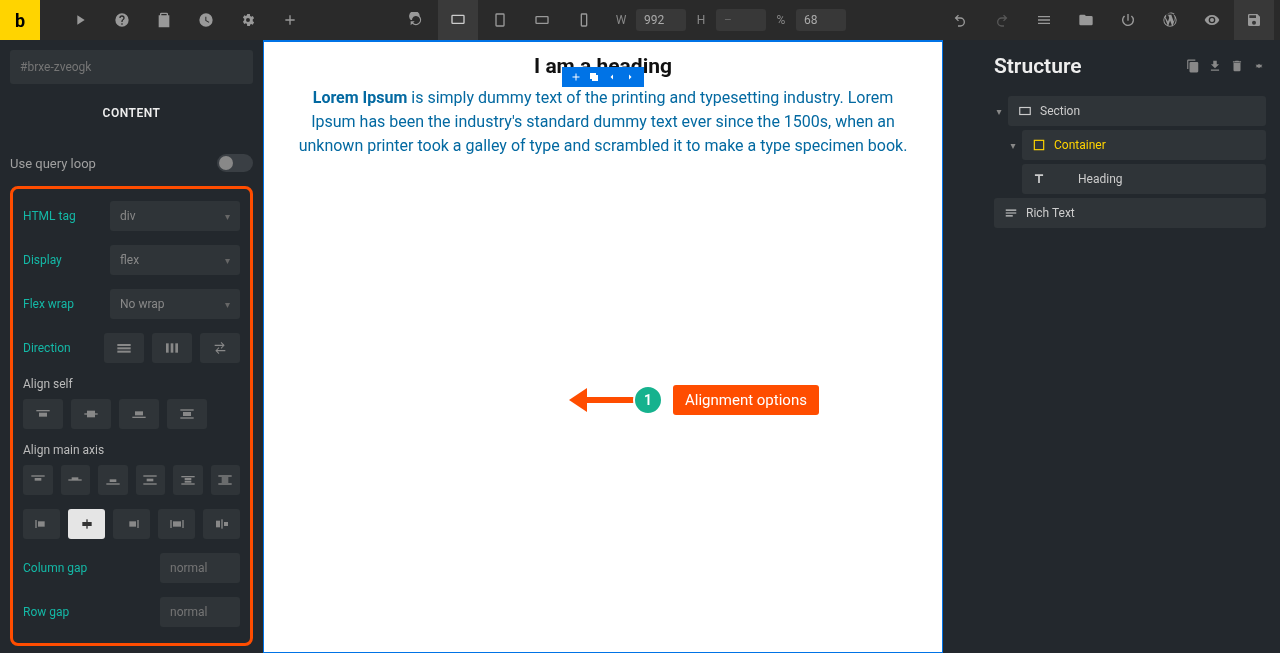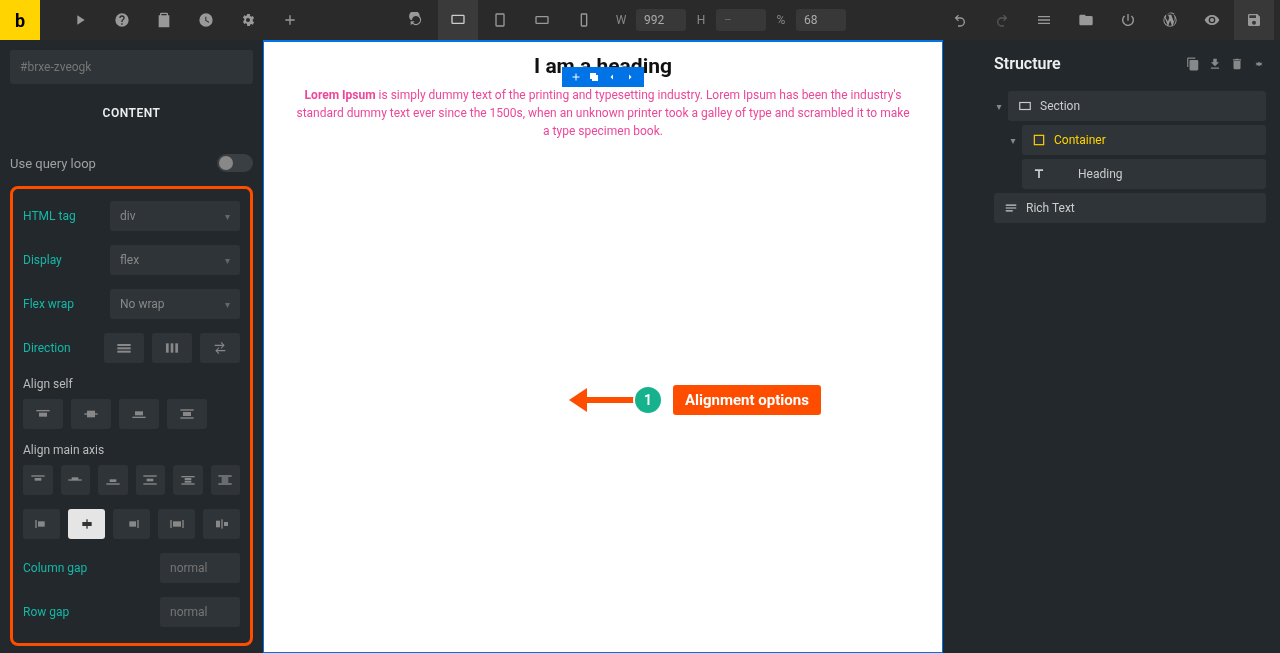--- a/index.html
+++ b/index.html
@@ -48,33 +48,33 @@
 .gap-input { background: #2f3438; color: #888; padding: 8px 10px; border: none; border-radius: 3px; font-size: 12px; width: 80px; }
 
 
 .canvas-wrap { flex: 1; background: #23282d; display: flex; justify-content: flex-start; position: relative; padding: 0 0 0 0; }
 .canvas { background: #fff; width: 680px; margin-left: 0; margin-top: 0; position: relative; }
 .selected-bar { position: absolute; top: 26px; left: 50%; transform: translateX(-50%); background: #0073e6; height: 20px; display: flex; align-items: center; gap: 6px; padding: 0 8px; z-index: 10; }
 .sel-icon { width: 12px; height: 12px; fill: #fff; }
 .heading { font-size: 21px; font-weight: 700; color: #111; text-align: center; padding: 12px 0 4px; }
 .border-top { border-top: 1px solid #0073e6; }
 .border-box { border: 1px solid #0073e6; }
-.lorem { font-size: 12px; color: #ec4899; text-align: center; padding: 4px 30px 16px; line-height: 1.5; }
+.lorem { font-size: 16px; color: #0369a1; text-align: center; padding: 4px 30px 16px; line-height: 1.5; }
 
 
 .annotation { position: absolute; top: 345px; left: 306px; display: flex; align-items: center; z-index: 30; }
 .arrow-head { width: 0; height: 0; border-top: 12px solid transparent; border-bottom: 12px solid transparent; border-right: 18px solid #ff4d00; }
 .arrow-line { width: 50px; height: 6px; background: #ff4d00; }
 .badge { width: 30px; height: 30px; background: #16b28e; border: 2px solid #fff; border-radius: 50%; color: #fff; font-weight: 600; display: flex; align-items: center; justify-content: center; font-size: 14px; margin-left: -4px; }
-.label-box { background: #ff4d00; color: #fff; padding: 6px 12px; font-size: 15px; font-weight: 700; border-radius: 3px; margin-left: 10px; }
+.label-box { background: #ff4d00; color: #fff; padding: 6px 12px; font-size: 15px; font-weight: 400; border-radius: 3px; margin-left: 10px; }
 
 
 .right-panel { width: 300px; background: #23282d; padding: 14px; display: flex; flex-direction: column; }
 .rp-header { display: flex; align-items: center; justify-content: space-between; margin-bottom: 18px; }
-.rp-title { font-size: 16px; font-weight: 600; color: #eee; }
+.rp-title { font-size: 21px; font-weight: 600; color: #eee; }
 .rp-icons { display: flex; gap: 8px; }
 .rp-icons svg { width: 14px; height: 14px; fill: #888; cursor: pointer; }
 .tree { display: flex; flex-direction: column; gap: 4px; }
 .tree-item { display: flex; align-items: center; gap: 8px; padding: 8px 10px; background: #2f3438; border-radius: 3px; font-size: 12px; color: #ccc; cursor: pointer; }
 .tree-item.selected { color: #ffd400; }
 .tree-item svg { width: 14px; height: 14px; fill: currentColor; }
 .indent-1 { margin-left: 14px; }
 .indent-2 { margin-left: 28px; gap: 32px; }
 .expand { width: 10px; display: inline-flex; align-items: center; justify-content: center; color: #888; font-size: 10px; }
 </style>

